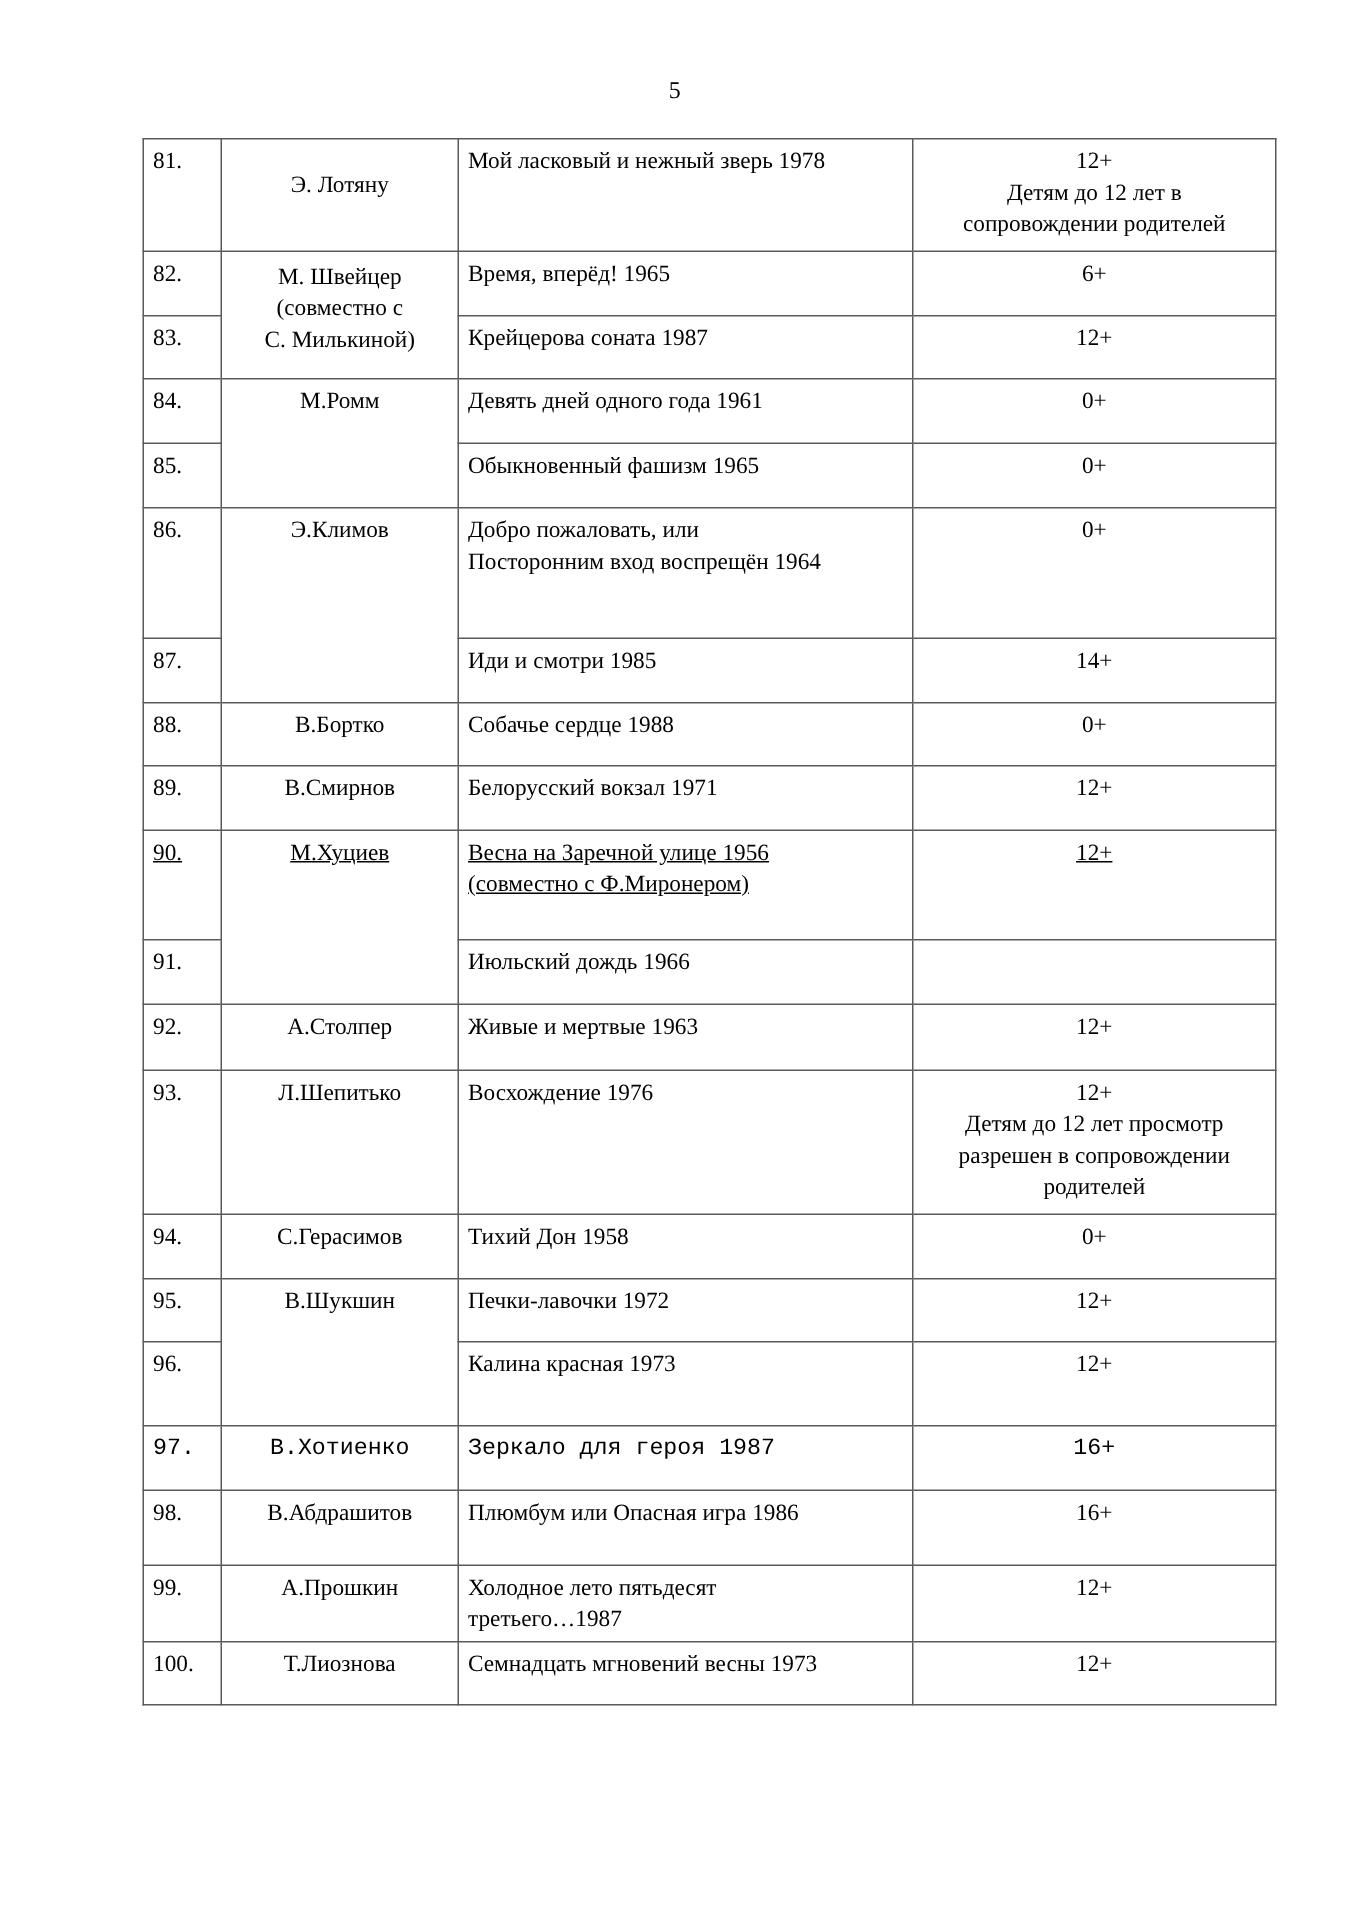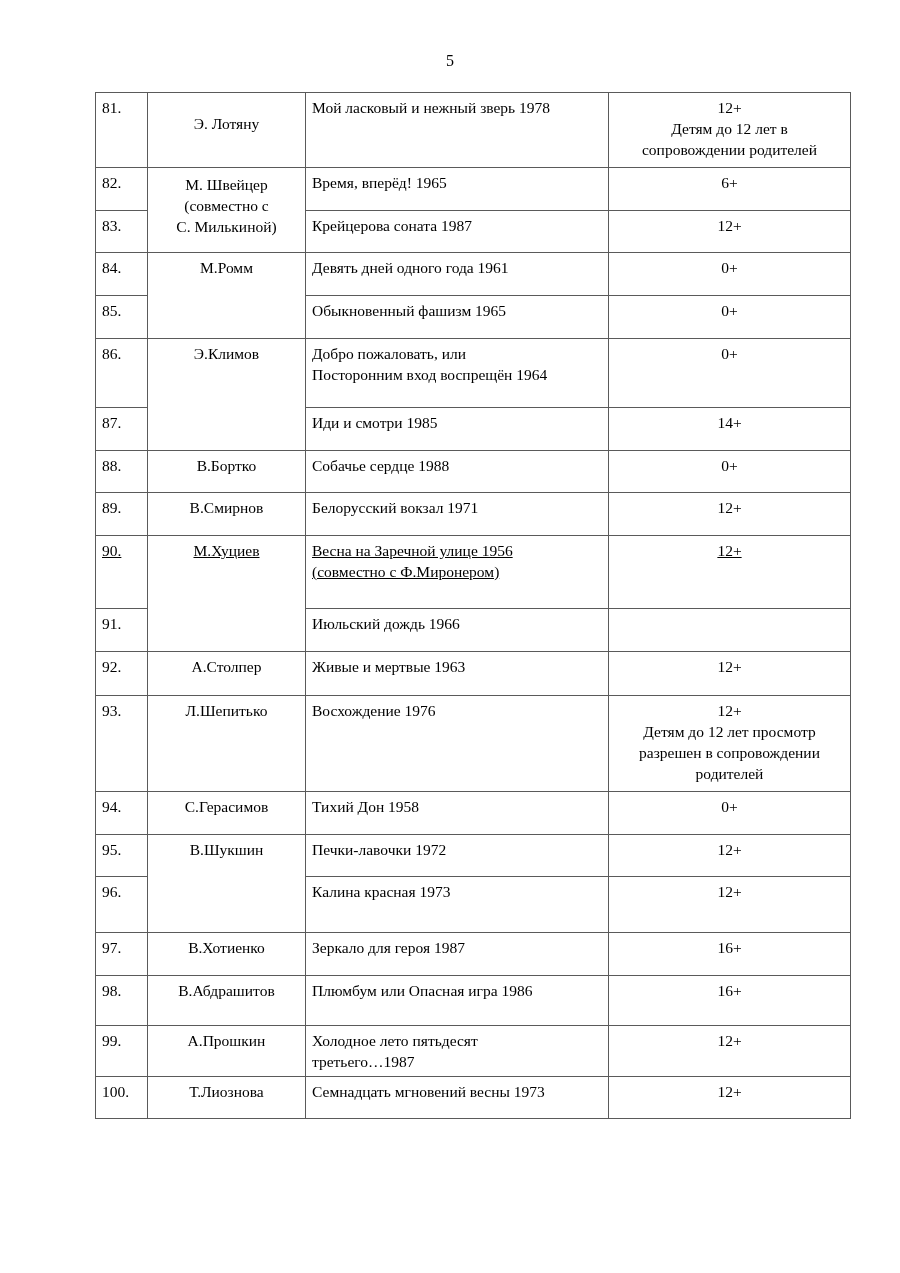--- a/index.html
+++ b/index.html
@@ -78,32 +78,32 @@
   }
   td.rate .rline { display: block; }
   .dirline { display: block; }
 
   
   tr.r81 td { height: 75px; }
   tr.r82 td { height: 43px; }
   tr.r83 td { height: 42px; }
   tr.r84 td { height: 43px; }
   tr.r85 td { height: 43px; }
-  tr.r86 td { height: 69px; }
+  tr.r86 td { height: 87px; }
   tr.r87 td { height: 43px; }
   tr.r88 td { height: 42px; }
   tr.r89 td { height: 43px; }
   tr.r90 td { height: 73px; text-decoration: underline; }
   tr.r91 td { height: 43px; }
   tr.r92 td { height: 44px; }
   tr.r93 td { height: 96px; }
   tr.r94 td { height: 43px; }
   tr.r95 td { height: 42px; }
   tr.r96 td { height: 56px; }
-  tr.r97 td { height: 43px; }
+  tr.r97 td { height: 43px; font-family: Liberation Mono, monospace; }
   tr.r98 td { height: 50px; }
   tr.r99 td { height: 46px; }
   tr.r100 td { height: 42px; }
 
   tr.r81 td.dir { padding-top: 20px; }
   tr.r82 td.dir { padding-top: 6px; }
   tr.r93 td.rate { padding-top: 4px; }
 </style>
 </head>
 <body>

